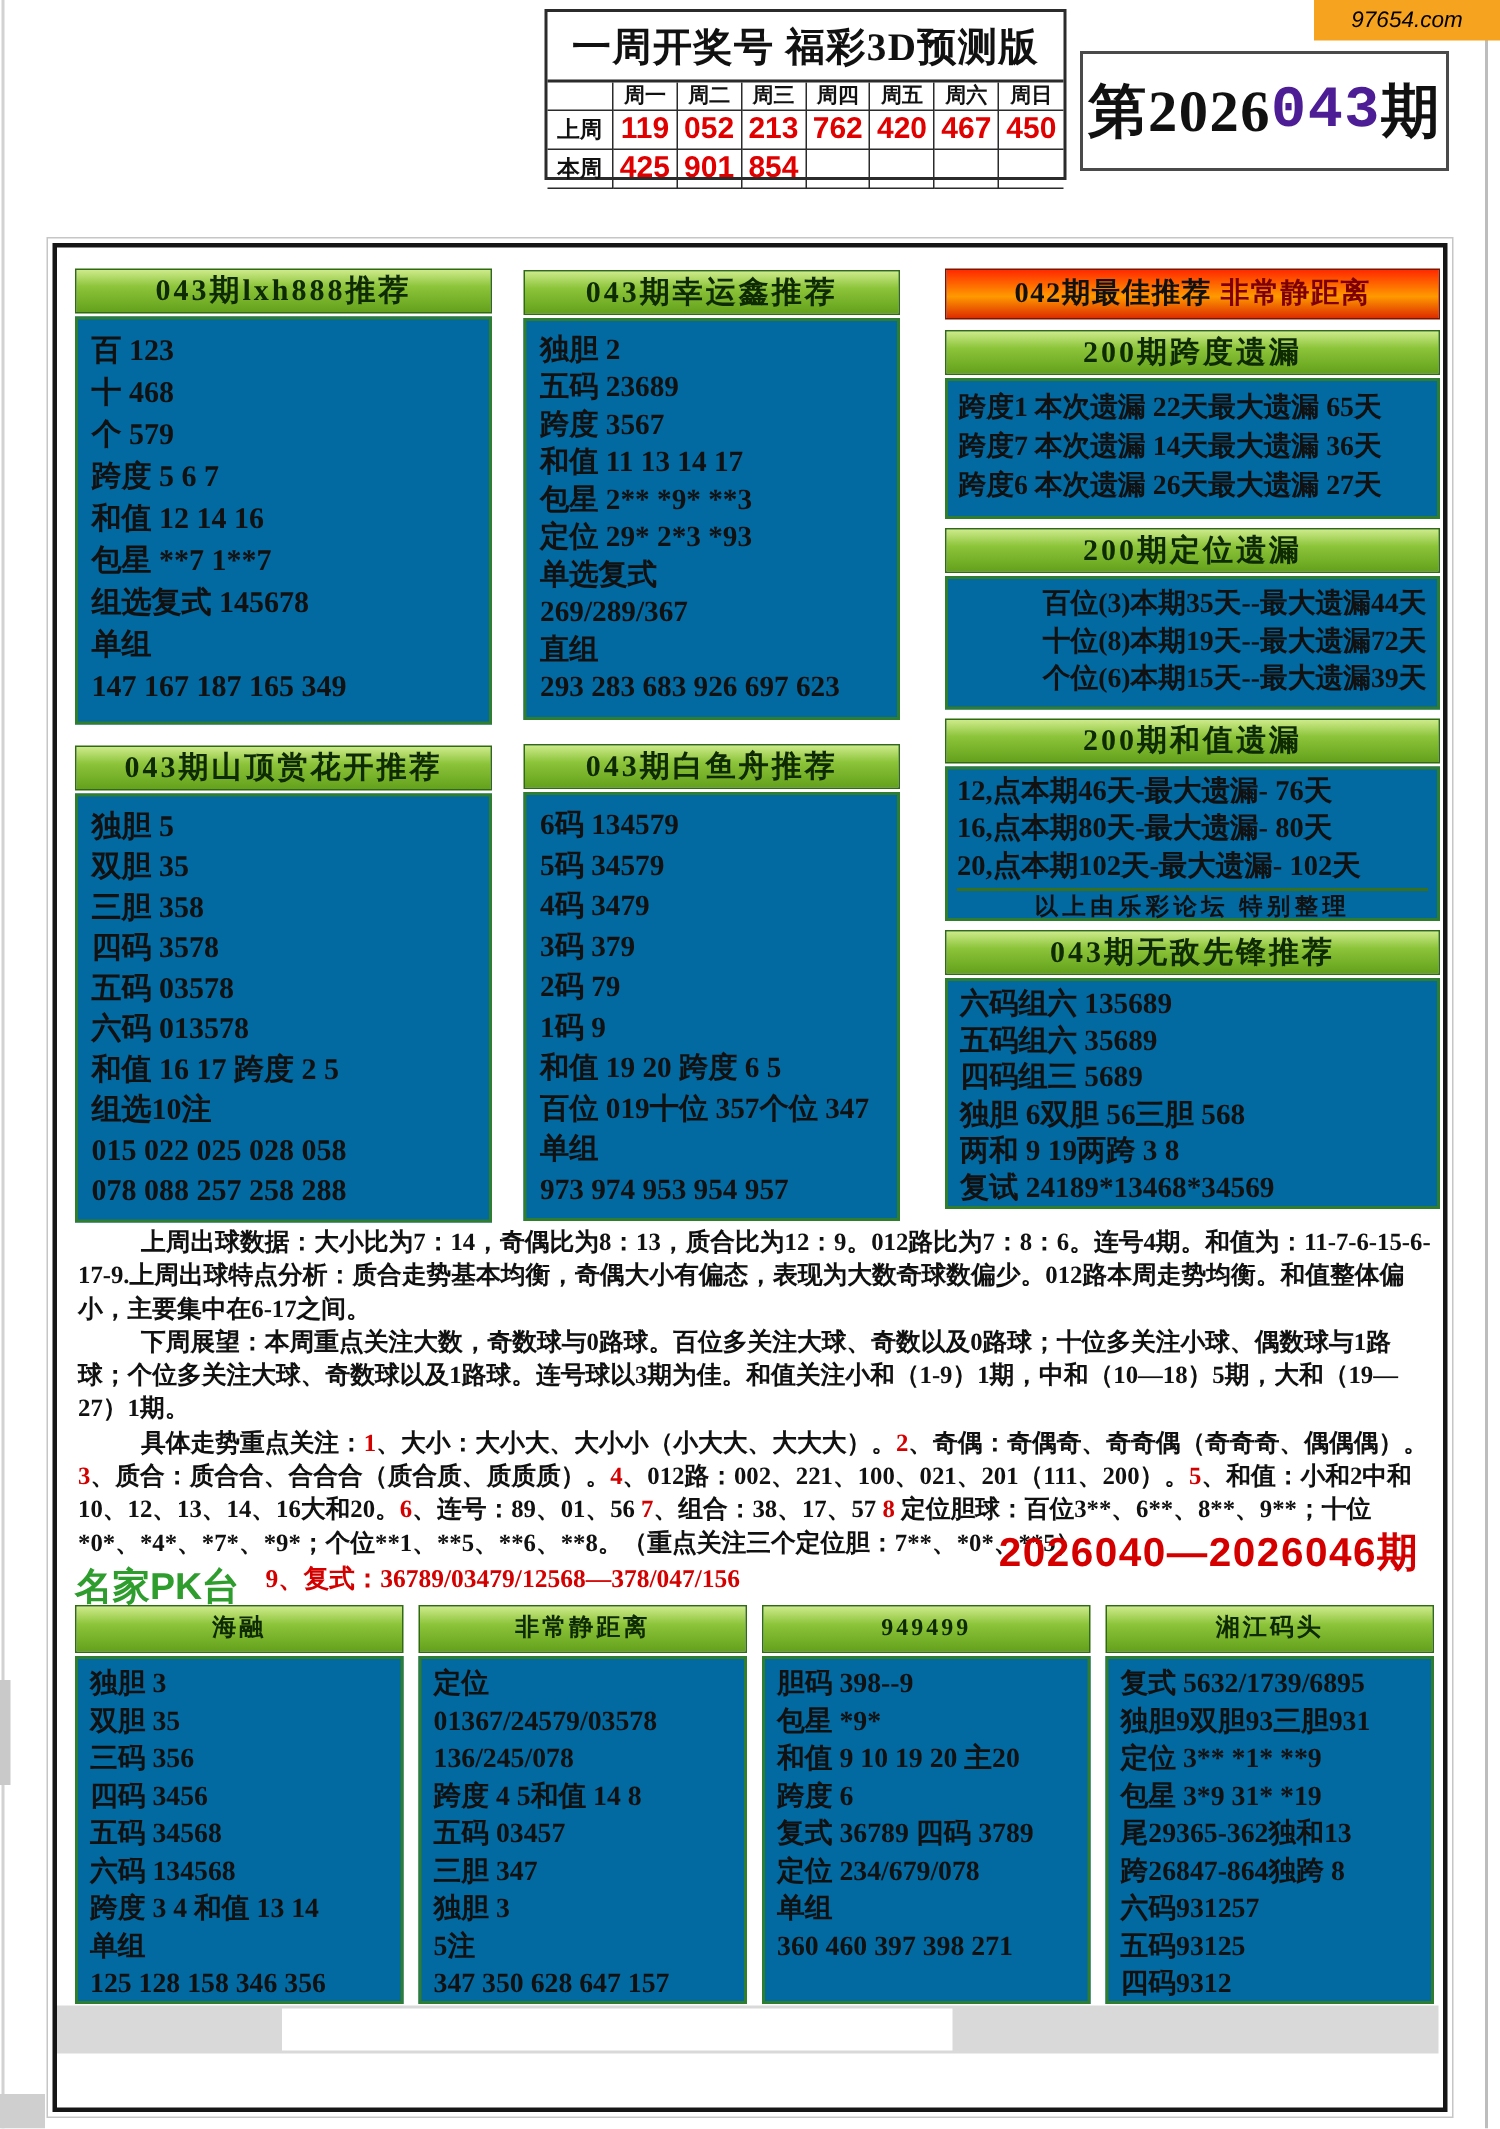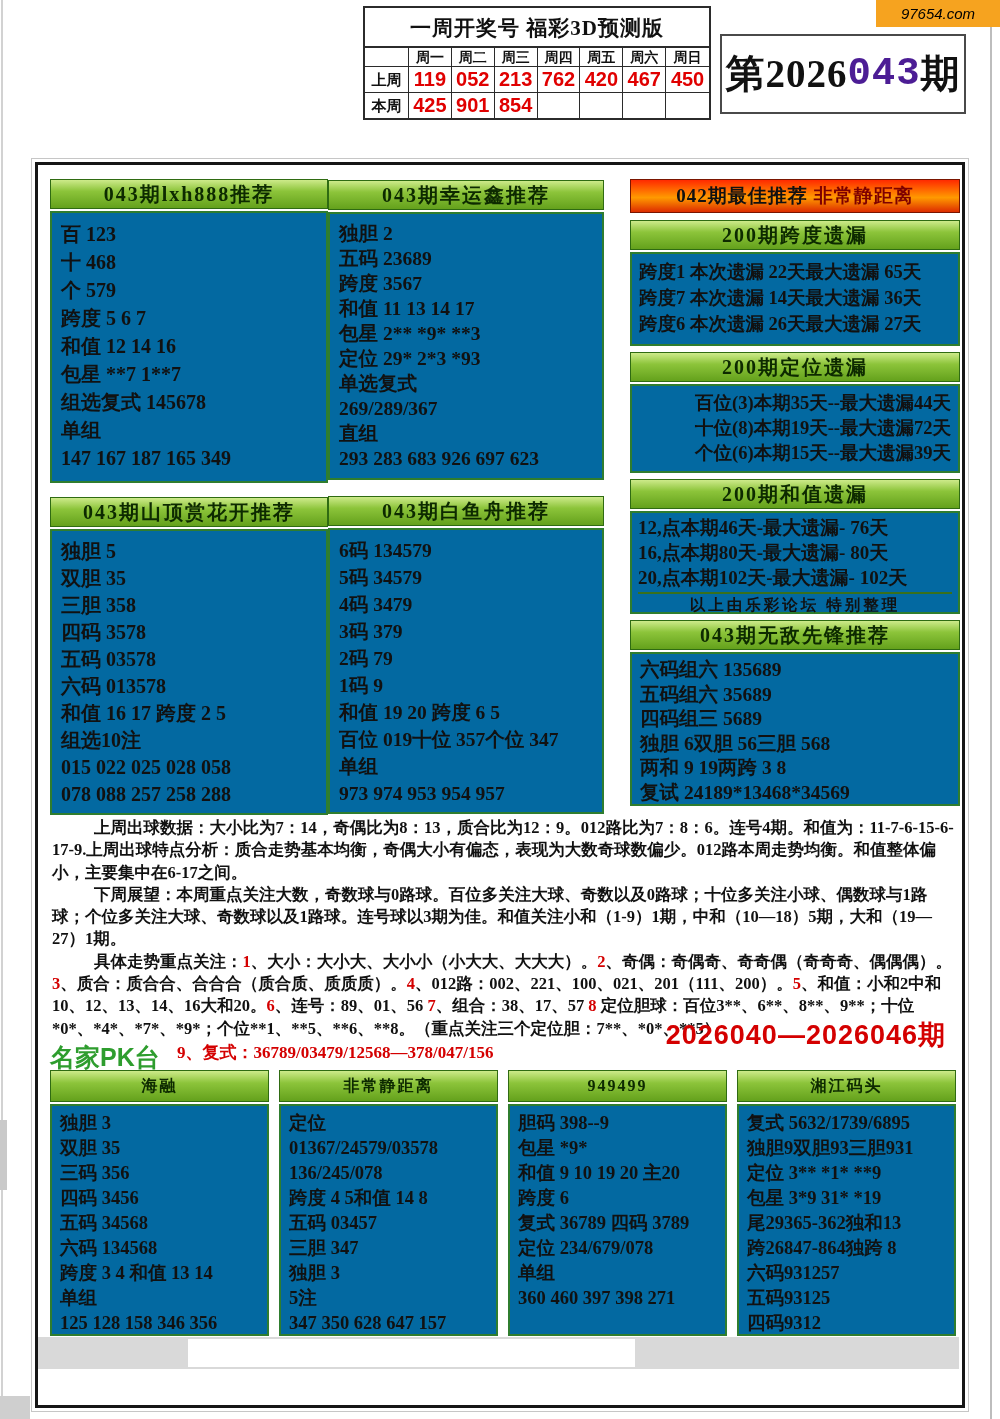--- a/index.html
+++ b/index.html
@@ -16,21 +16,21 @@
   .edge-left  { position:absolute; left:1px; top:0; width:2px; height:1419px; background:#d2d2d2; }
   .edge-right { position:absolute; left:990px; top:26px; width:2px; height:1393px; background:#bdbdbd; }
   .blob-left  { position:absolute; left:0; top:1120px; width:7px; height:70px; background:#c9c9c9; }
   .corner-bl  { position:absolute; left:0; top:1396px; width:30px; height:23px; background:#cfcfcf; }
 
   
   .week-box {
     position:absolute; left:363px; top:6px; width:348px; height:114px;
     border:2px solid #2b2b2b; background:#fff;
   }
-  .wt-title { font-size:21px; font-weight:bold; text-align:center; padding:6px 0 4px; letter-spacing:1px; }
+  .wt-title { font-size:26px; font-weight:bold; text-align:center; padding:6px 0 4px; letter-spacing:1px; }
   .wt-grid { display:grid; grid-template-columns:44px repeat(7,1fr); border-top:2px solid #2b2b2b; }
   .wt-grid > div { border-right:1px solid #2b2b2b; border-bottom:1px solid #2b2b2b; text-align:center; overflow:hidden; }
   .wt-grid > div:nth-child(8n) { border-right:none; }
   .wh { font-size:14px; font-weight:bold; height:19px; line-height:19px; }
   .wl { font-size:15px; font-weight:bold; height:26px; line-height:26px; }
   .wv { font-size:20px; font-weight:bold; color:#e00000; height:26px; line-height:25px; font-family:"Liberation Sans",sans-serif; }
 
   .issue-box {
     position:absolute; left:720px; top:34px; width:246px; height:80px;
     border:2px solid #4a4a4a; background:#fff;
@@ -47,21 +47,21 @@
   }
 
   
   .main {
     position:absolute; left:35px; top:162px; width:930px; height:1246px;
     border:3px solid #161616; background:#fff;
     outline:1px solid #c6c6c6; outline-offset:3px;
   }
   .col { position:absolute; }
   .col1 { left:12px;  top:14px; width:278px; }
-  .col2 { left:290px; top:15px; width:276px; }
+  .col2 { left:311px; top:15px; width:251px; }
   .col3 { left:592px; top:14px; width:330px; }
 
   .greenhead {
     height:30px; line-height:28px; text-align:center;
     font-size:20px; font-weight:bold; letter-spacing:2px; color:#0d2a00;
     background:linear-gradient(180deg,#cdea8a 0%,#8cc43a 40%,#64a11c 100%);
     border:1px solid #2f6b12;
   }
   .pbody {
     border:2px solid #2f7d2f; margin-top:2px; background:#0369a1;

